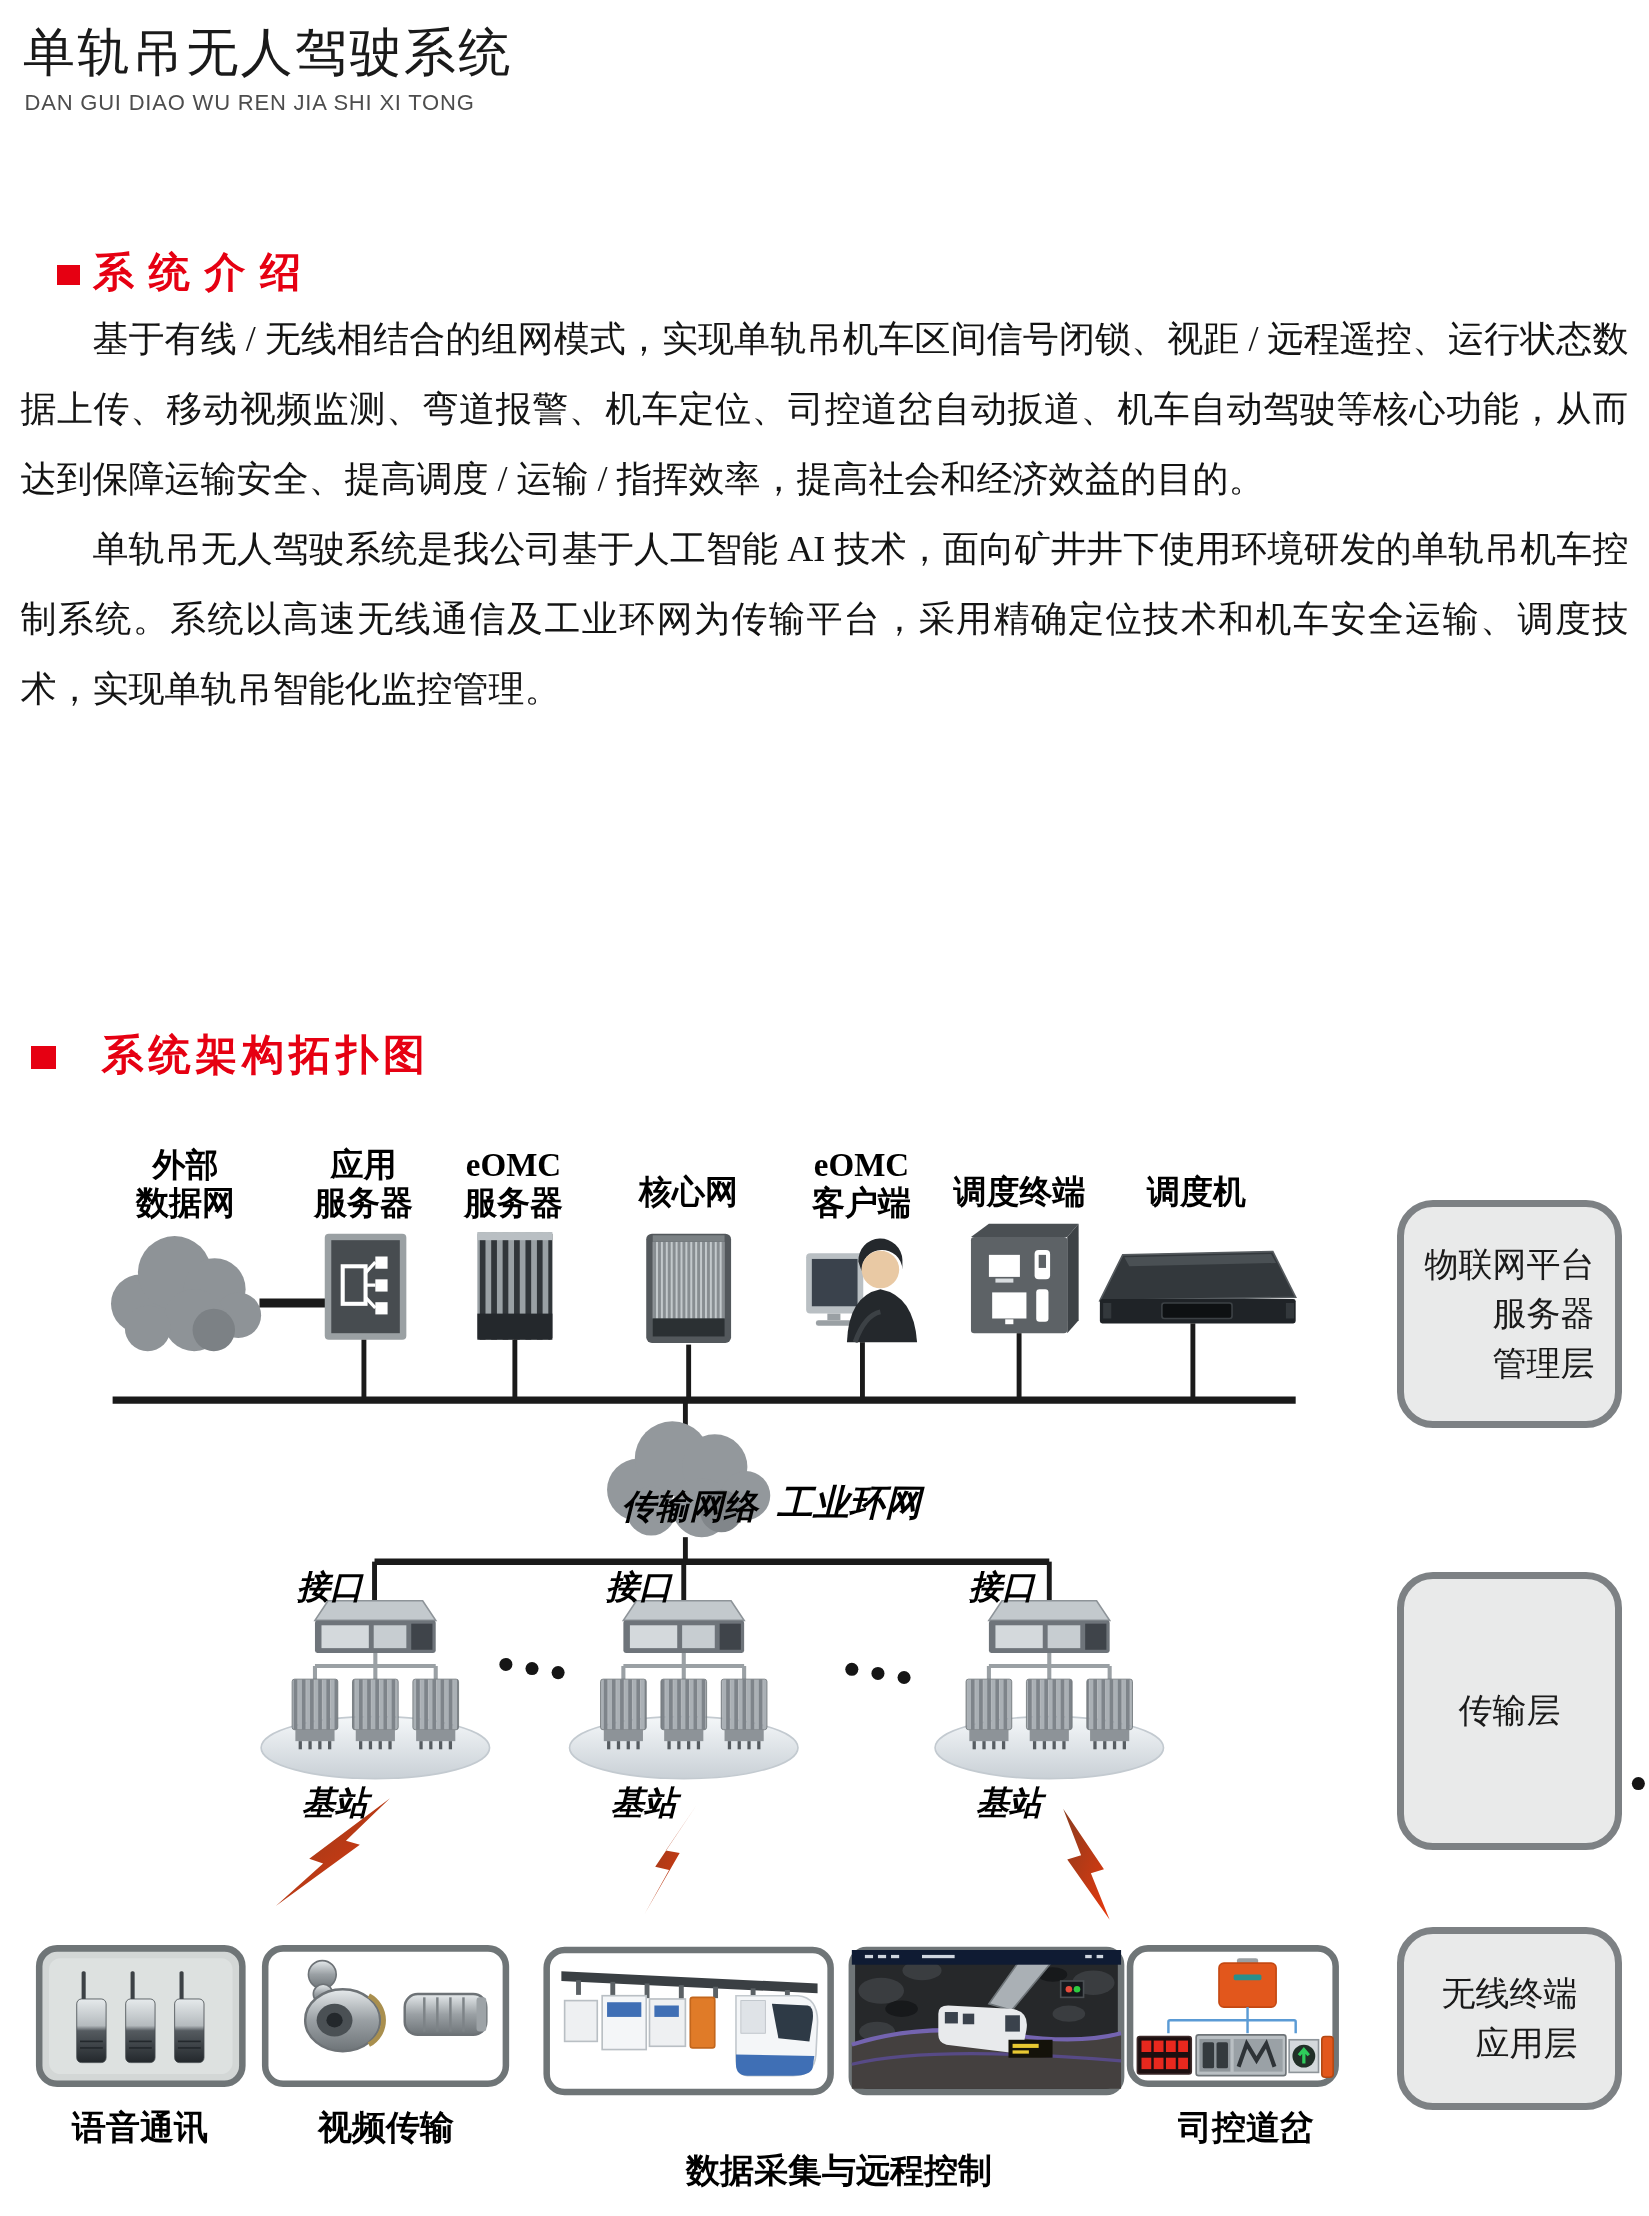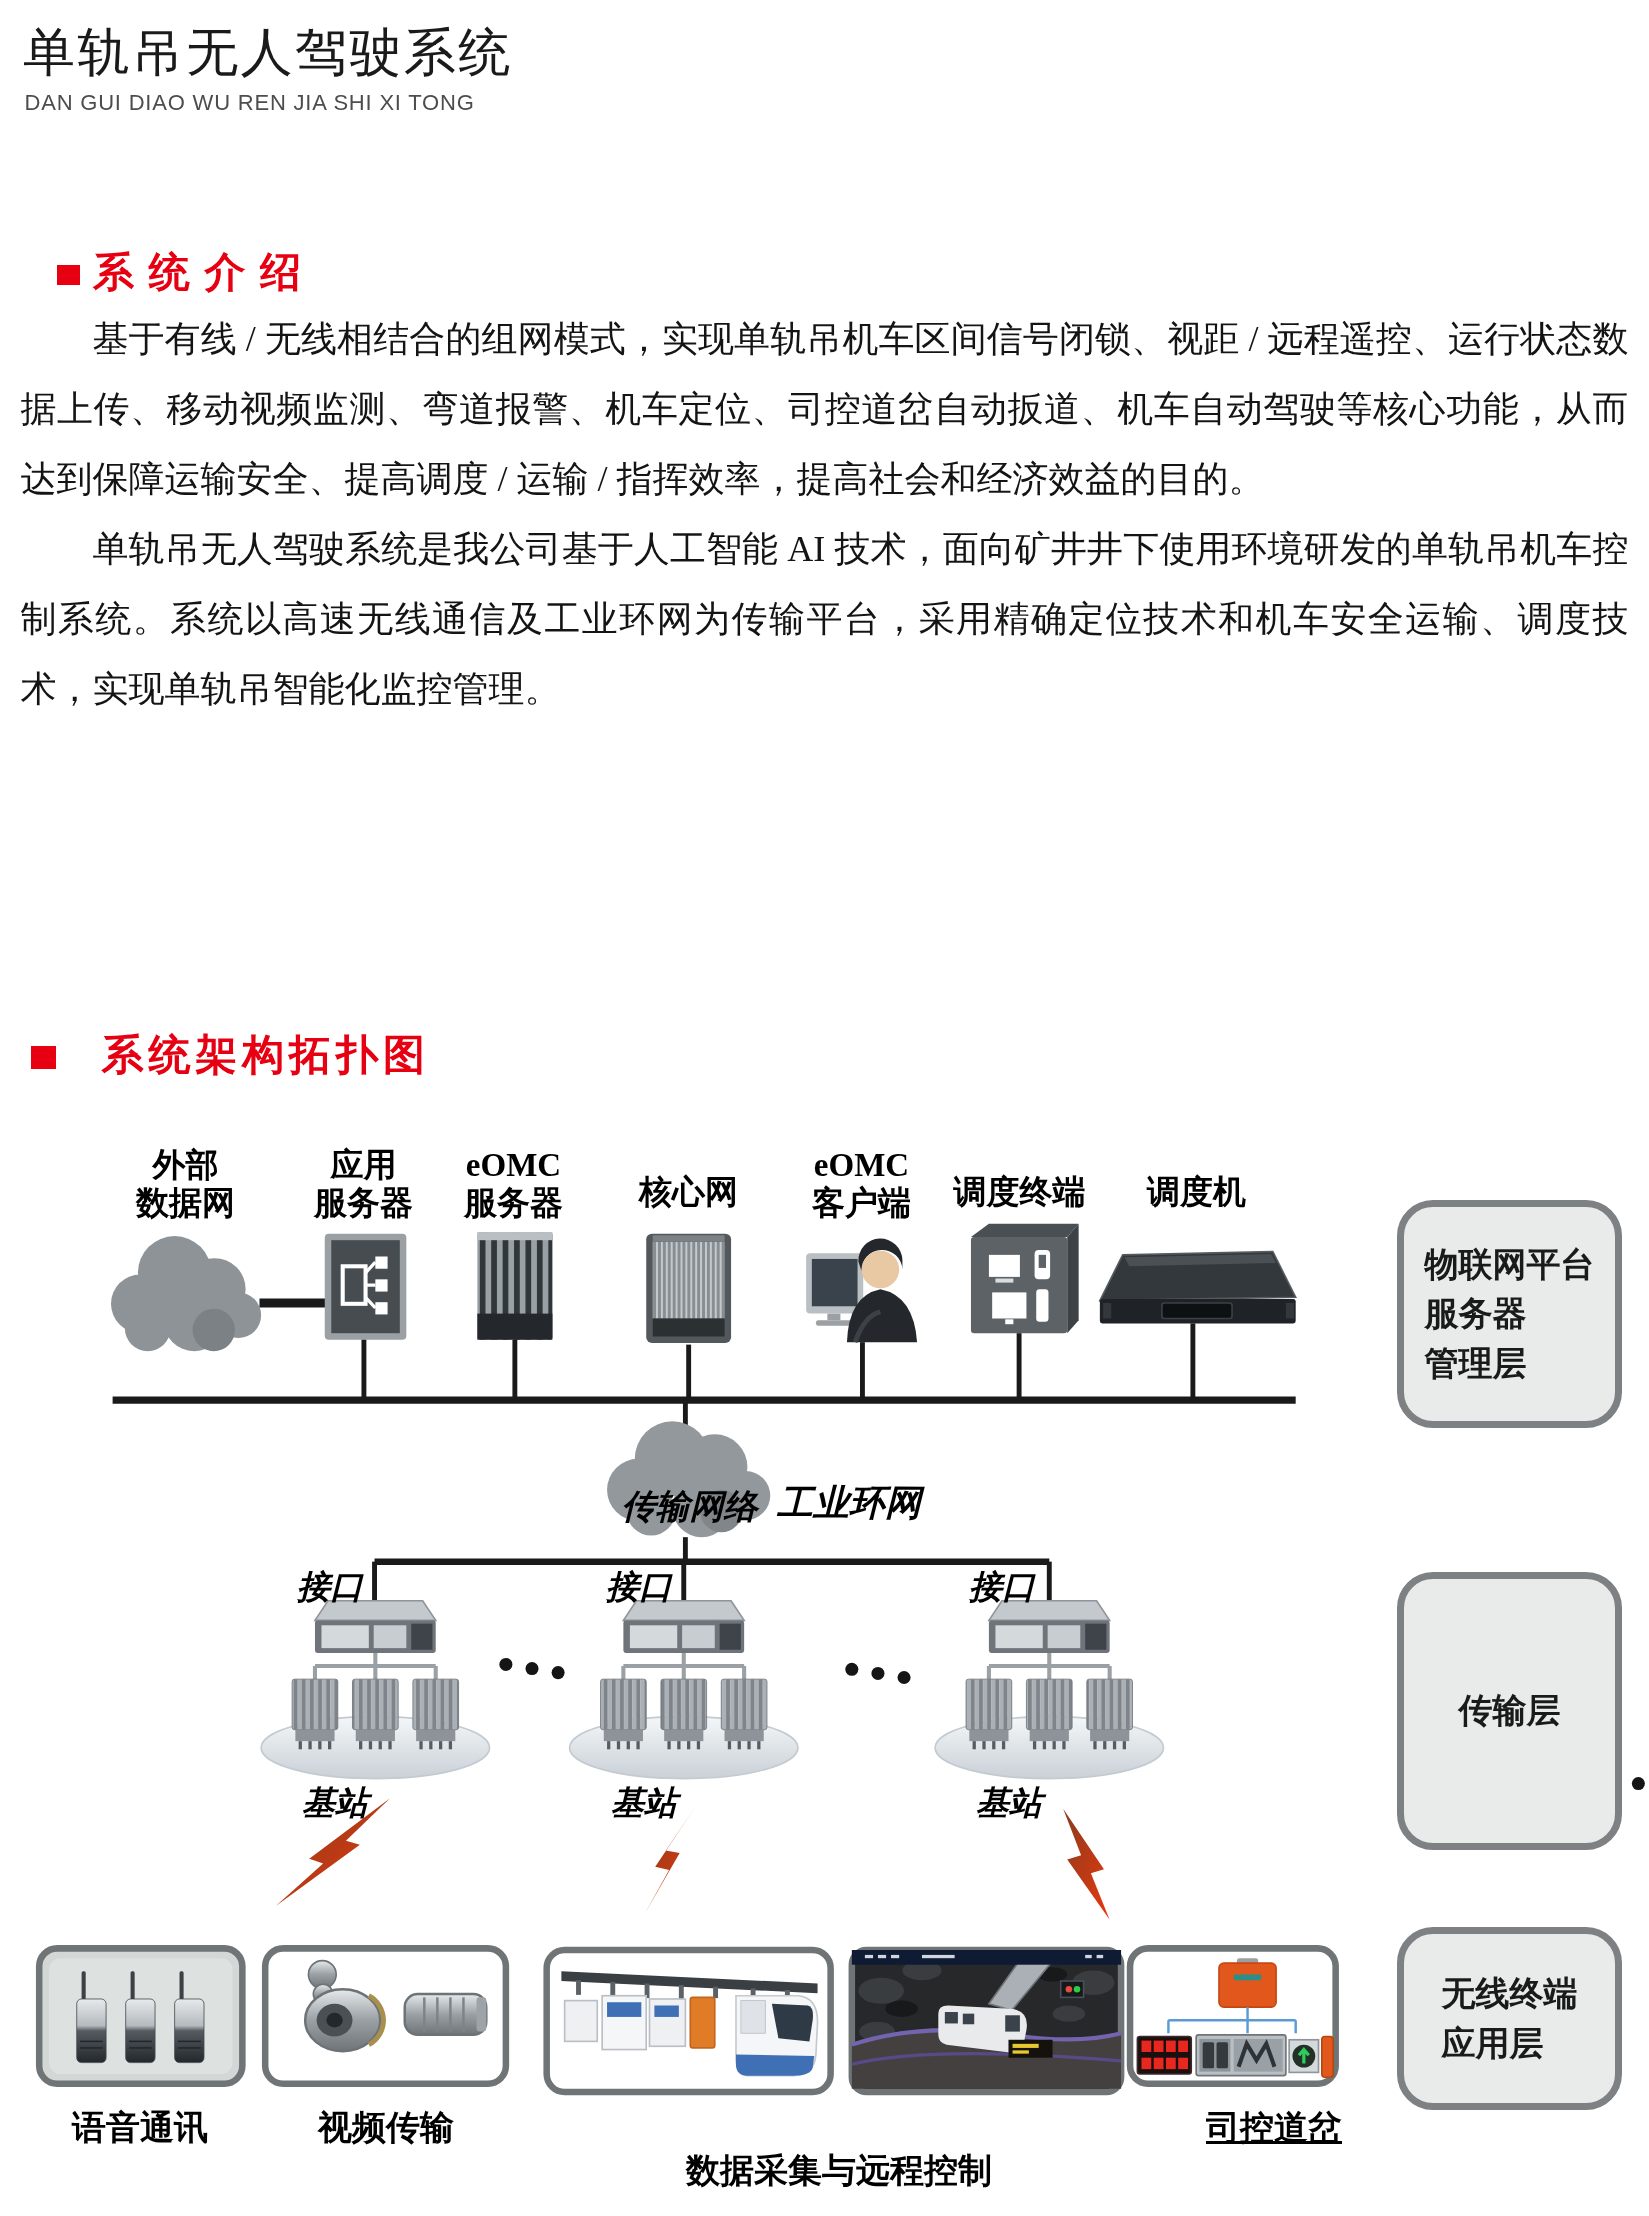--- a/index.html
+++ b/index.html
@@ -26,22 +26,22 @@
              font-size:36px;line-height:70px;text-align:justify;color:#141414;}
   .body-text p{margin:0;text-indent:72px;}
 
   
   .dev-label{width:163px;text-align:center;font-family:"Liberation Serif","DejaVu Serif",serif;
              font-weight:bold;font-size:33px;line-height:1.16;color:#000;}
   .diag-label{font-family:"Liberation Serif","DejaVu Serif",serif;font-weight:bold;font-size:33px;color:#000;text-align:center;font-style:italic;}
 
   
   .tier-box{left:1397px;width:225px;background:#e9eaea;border:7.3px solid #7d8184;border-radius:36px;
-            display:flex;align-items:center;justify-content:center;text-align:left;
-            font-weight:bold;font-size:34px;line-height:1.45;color:#1a1a1a;box-sizing:border-box;}
+            display:flex;align-items:center;justify-content:center;text-align:right;
+            font-weight:normal;font-size:34px;line-height:1.45;color:#1a1a1a;box-sizing:border-box;}
 
   
   .app-label{text-align:center;font-family:"Liberation Serif","DejaVu Serif",serif;
              font-weight:bold;font-size:34px;color:#000;}
   svg{display:block;}
 </style>
 </head>
 <body>
 
 <div class="abs page-title">单轨吊无人驾驶系统</div>
@@ -491,14 +491,14 @@
 <div class="abs tier-box pre" style="top:1200px;height:228px;">物联网平台
 服务器
 管理层</div>
 <div class="abs tier-box pre" style="top:1572px;height:278px;">传输层</div>
 <div class="abs tier-box pre" style="top:1927px;height:183px;">无线终端
 应用层</div>
 
 <div class="abs app-label" style="left:38px;top:2105px;width:204px;">语音通讯</div>
 <div class="abs app-label" style="left:284px;top:2105px;width:204px;">视频传输</div>
 <div class="abs app-label" style="left:676px;top:2105px;width:326px;margin-top:43px;">数据采集与远程控制</div>
-<div class="abs app-label" style="left:1172px;top:2105px;width:204px;text-decoration:underline;">司控道岔</div>
+<div class="abs app-label" style="left:1144px;top:2105px;width:204px;">司控道岔</div>
 
 
 </body></html>

